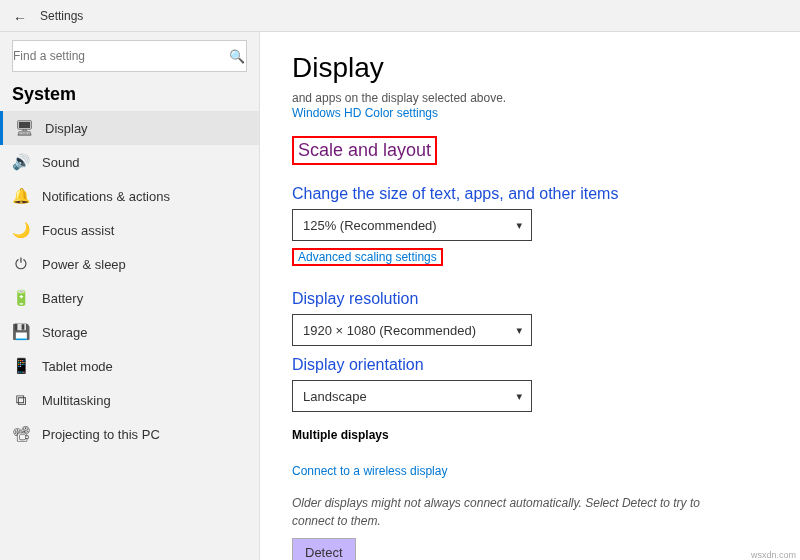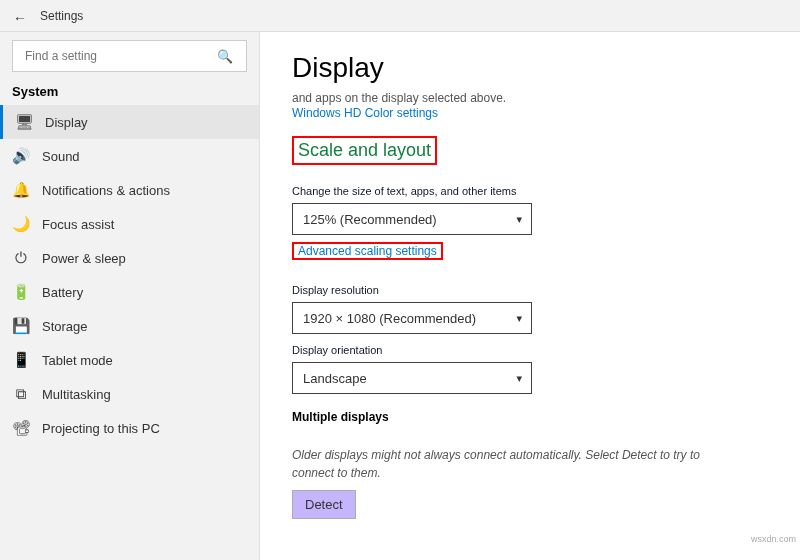--- a/index.html
+++ b/index.html
@@ -57,38 +57,38 @@
       overflow-y: auto;
     }
 
     .search-box {
       margin: 8px 12px;
       display: flex;
       align-items: center;
       border: 1px solid #ccc;
       background: #fff;
       height: 32px;
-      padding: 0 12px;
+      padding: 0 0;
       gap: 6px;
     }
     .search-box input {
       border: none;
       outline: none;
       flex: 1;
       font-size: 12px;
       background: transparent;
       color: #333;
     }
     .search-box .search-icon {
       color: #666;
       font-size: 13px;
     }
 
     .sidebar-section-title {
-      font-size: 13px;
+      font-size: 18px;
       font-weight: 600;
       color: #000;
       padding: 4px 12px 6px 12px;
     }
 
     .sidebar-item {
       display: flex;
       align-items: center;
       padding: 8px 12px;
       gap: 12px;
@@ -137,30 +137,30 @@
       font-size: 12px;
       color: #0078d4;
       cursor: pointer;
       margin-bottom: 16px;
       display: block;
     }
 
     .section-heading {
       font-size: 18px;
       font-weight: 400;
-      color: #15803d;
+      color: #701a75;
       margin-bottom: 10px;
       border: 2px solid red;
       display: inline-block;
       padding: 2px 4px;
     }
 
     .setting-label {
-      font-size: 11px;
-      color: #0f172a;
+      font-size: 16px;
+      color: #1d4ed8;
       margin-bottom: 6px;
       margin-top: 10px;
     }
 
     .dropdown-container {
       position: relative;
       width: 240px;
       margin-bottom: 6px;
     }
 
@@ -221,21 +221,21 @@
       font-size: 12px;
       color: #555;
       line-height: 1.5;
       margin-top: 6px;
       max-width: 420px;
       font-style: italic;
     }
 
     .watermark {
       position: fixed;
-      bottom: 16px;
+      bottom: 0;
       right: 4px;
       font-size: 9px;
       color: #aaa;
     }
   </style>
 </head>
 <body>
 
 <div class="title-bar">
   <div class="title-bar-back">
@@ -337,19 +337,20 @@
         <option>Portrait</option>
         <option>Landscape (flipped)</option>
         <option>Portrait (flipped)</option>
       </select>
       <span class="dropdown-arrow">▾</span>
     </div>
 
     
     <div class="section-divider"></div>
     <div class="multiple-displays-heading">Multiple displays</div>
+    <a class="content-link">Connect to a wireless display</a>
     <div class="small-text">Older displays might not always connect automatically. Select Detect to try to connect to them.</div>
     <button class="detect-btn">Detect</button>
   </div>
 
 </div>
 
 <div class="watermark">wsxdn.com</div>
 
 </body></html>

